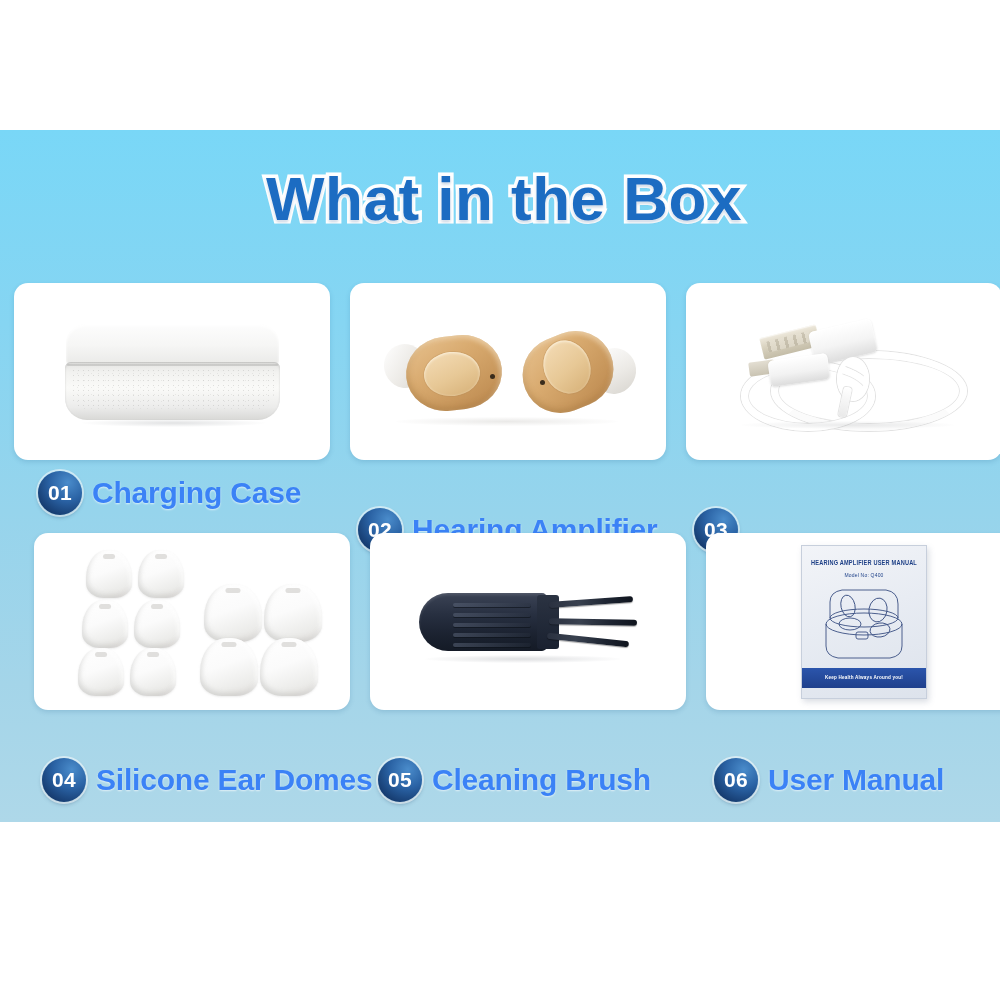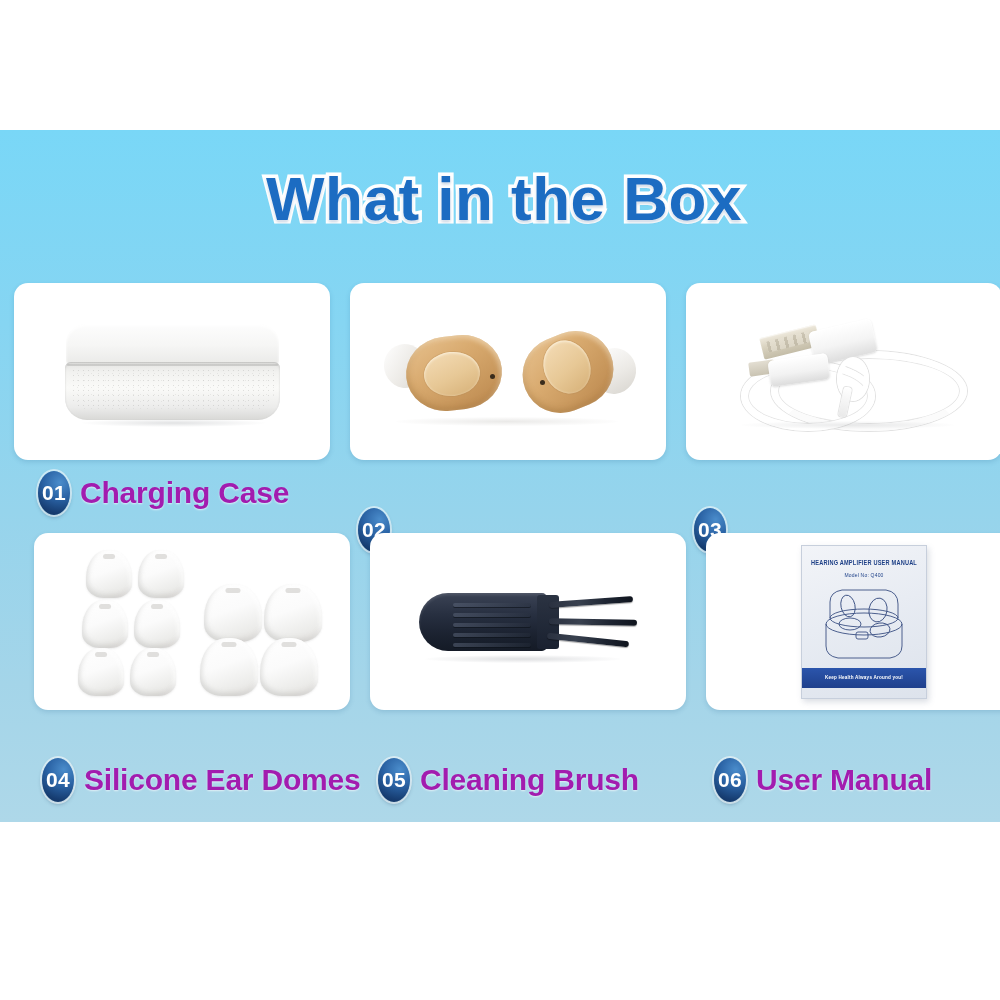--- a/index.html
+++ b/index.html
@@ -96,38 +96,38 @@
     display: flex;
     align-items: center;
     margin-top: 11px;
     padding-left: 24px;
     gap: 10px;
   }
   .caption.tight { padding-left: 8px; margin-top: 48px; }
 
   .badge {
     flex: 0 0 auto;
-    width: 32px;
+    width: 44px;
     height: 44px;
     border-radius: 50%;
     background: radial-gradient(circle at 68% 26%, #4a8ccb 0%, #2a62a4 42%, #163c70 78%, #12315c 100%);
     color: #ffffff;
     font-size: 21px;
     font-weight: bold;
     display: flex;
     align-items: center;
     justify-content: center;
     letter-spacing: 0.3px;
     box-shadow: 0 0 0 2px rgba(255,255,255,0.55), 0 2px 4px rgba(10,40,80,0.35);
   }
 
   .cap-label {
     font-size: 30px;
     font-weight: bold;
-    color: #a21caf;
+    color: #3b82f6;
     white-space: nowrap;
     text-shadow: 0 1px 2px rgba(255,255,255,0.65);
     letter-spacing: -0.2px;
   }
 
   
   .case {
     position: relative;
     width: 215px;
     height: 96px;
@@ -471,20 +471,21 @@
               <div class="bud-body"></div>
               <div class="bud-face"></div>
               <div class="bud-mic"></div>
             </div>
             <div class="buds-shadow"></div>
           </div>
         </div>
       </div>
       <div class="caption tight">
         <div class="badge">02</div>
+        <div class="cap-label">Hearing Amplifier</div>
       </div>
     </div>
 
     <div class="cell">
       <div class="card">
         <div class="card-inner">
           <div class="cable">
             <div class="cable-loop" id="loop-big"></div>
             <div class="cable-loop" id="loop-small"></div>
             <div class="cable-usb-a"></div>

